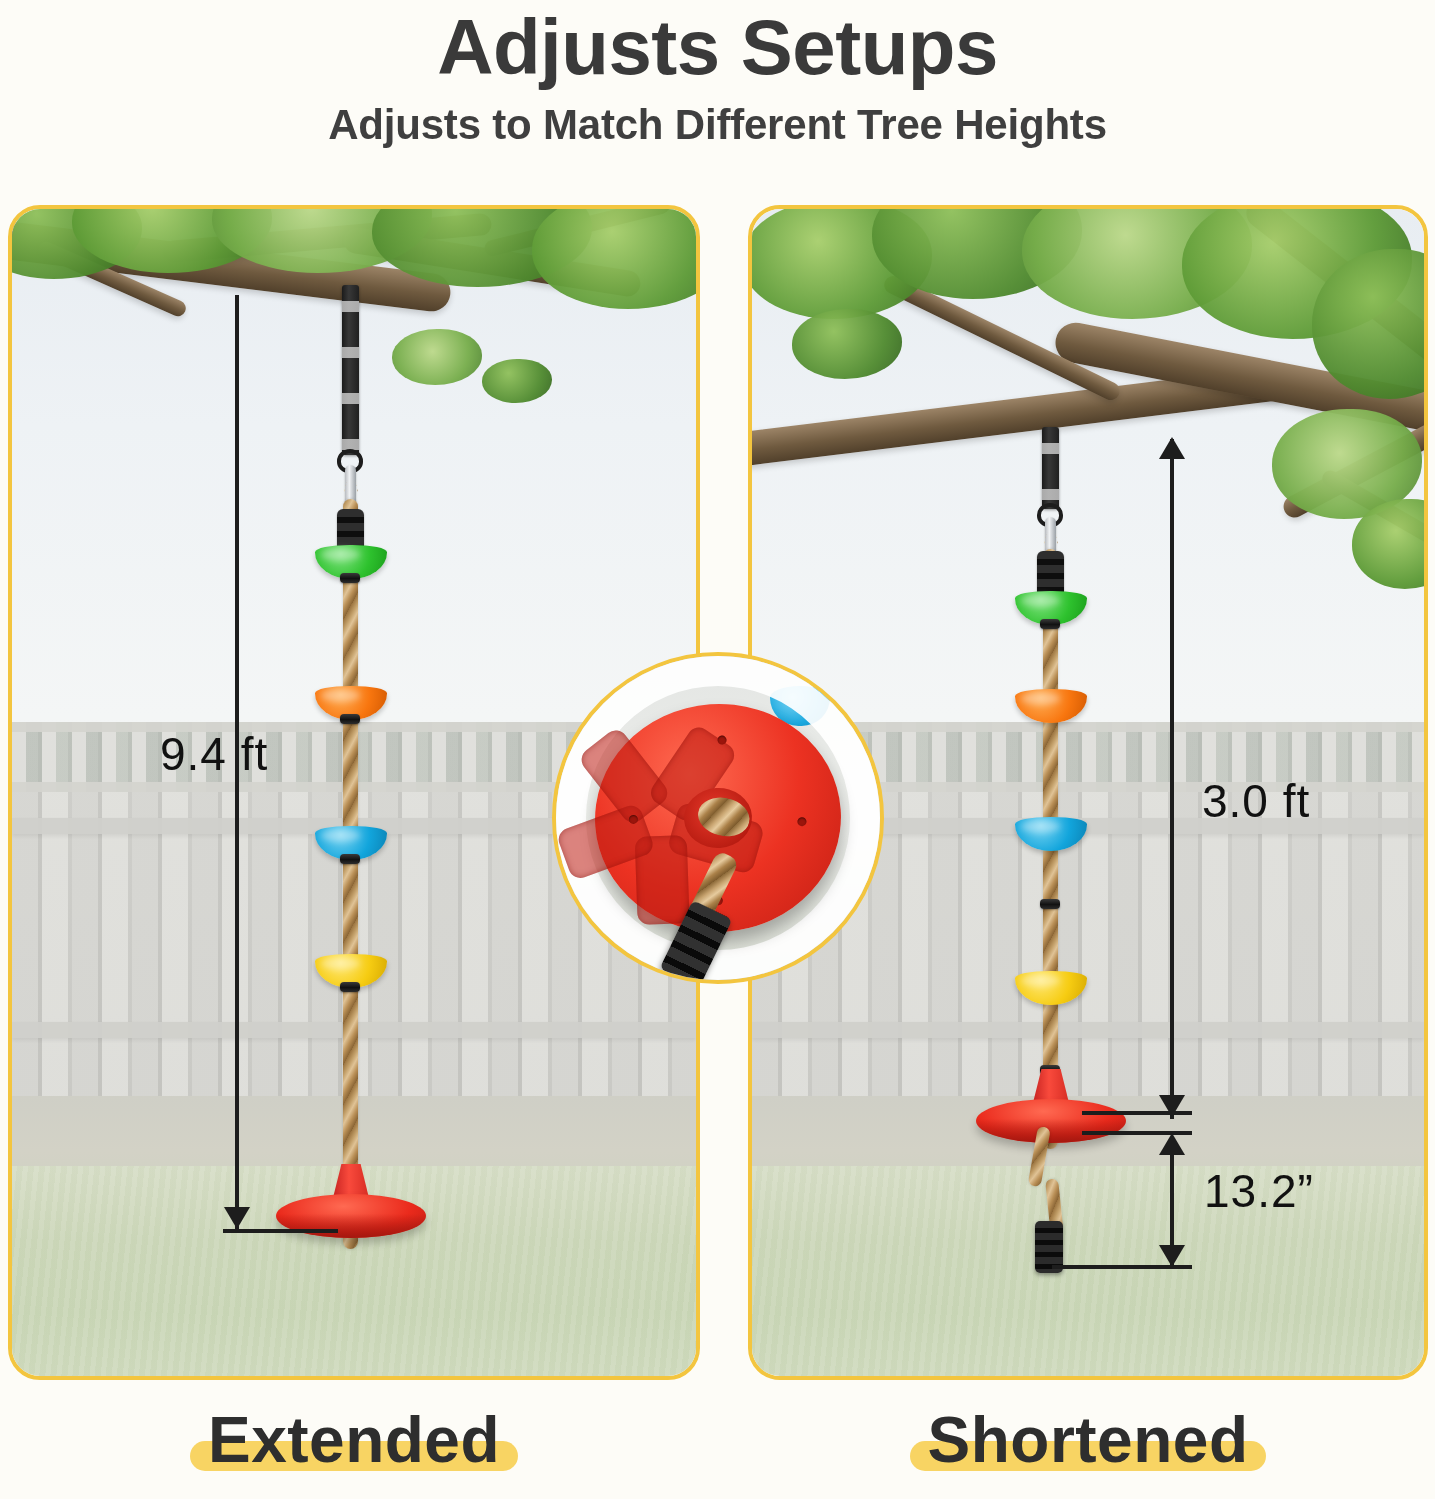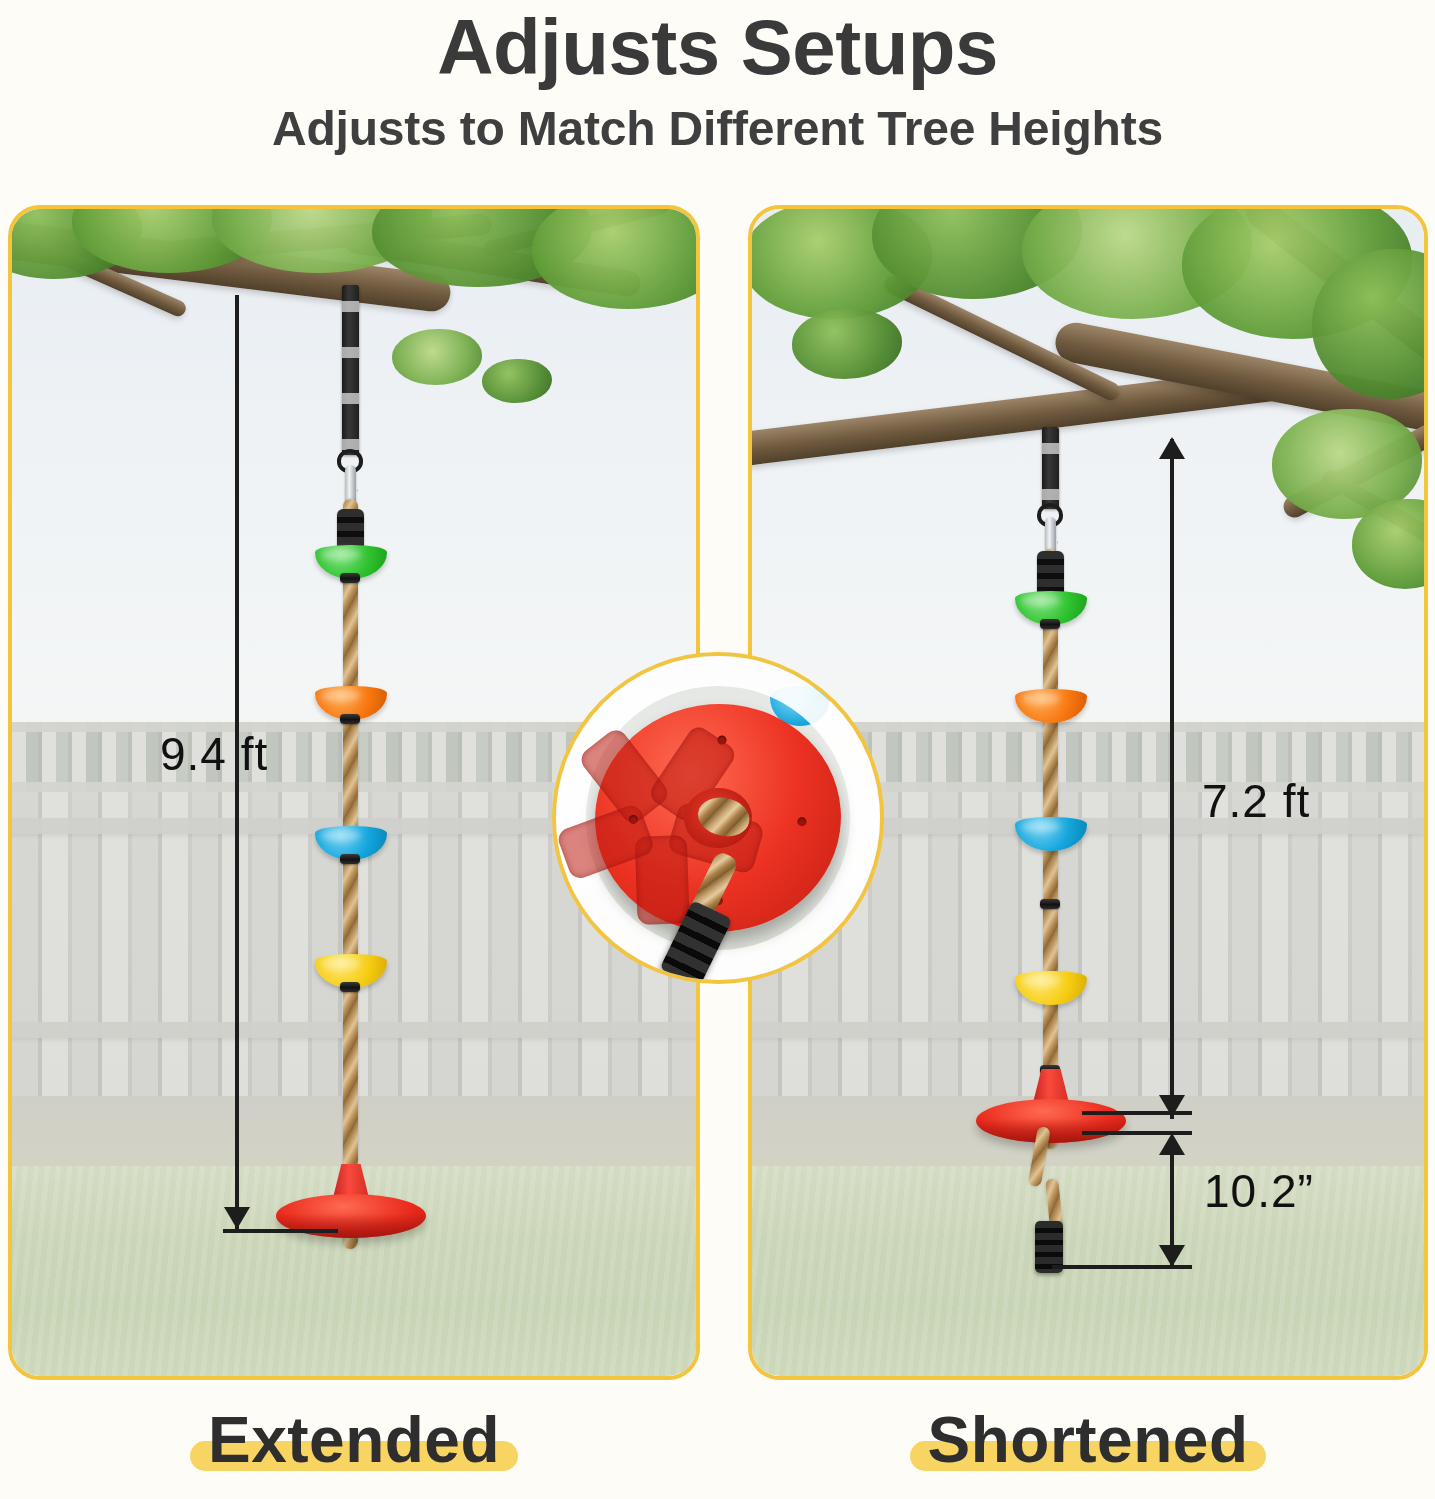--- a/index.html
+++ b/index.html
@@ -10,21 +10,21 @@
     overflow:hidden;
   }
   .page{ position:relative; width:1435px; height:1499px; background:#FDFCF7; }
 
   
   .header{ position:absolute; top:0; left:0; width:1435px; height:195px;
            display:flex; flex-direction:column; align-items:center; justify-content:flex-start;
            padding-top:6px; }
   .title{ font-size:78px; font-weight:700; color:#3A3A3A; letter-spacing:-0.5px;
           line-height:1.06; }
-  .subtitle{ font-size:48px; font-weight:600; color:#3F3F3F; margin-top:12px;
+  .subtitle{ font-size:42px; font-weight:600; color:#3F3F3F; margin-top:12px;
              letter-spacing:-0.2px; }
 
   
   .panel{ position:absolute; top:205px; height:1175px;
           border:4px solid #F3C53F; border-radius:32px; overflow:hidden; }
   .panel-left{ left:8px;  width:692px; }
   .panel-right{ left:748px; width:680px; }
 
   
   .scene{ position:absolute; inset:0; }
@@ -332,30 +332,30 @@
         <div class="rope thin" style="left:286px; top:918px; height:60px; transform:rotate(10deg); transform-origin:top center;"></div>
         <div class="rope thin" style="left:293px; top:970px; height:52px; transform:rotate(-6deg); transform-origin:top center;"></div>
         <div class="rope-lock" style="left:283px; top:1012px;"></div>
       </div>
 
       <div>
         <div class="dim-line" style="left:418px; top:230px; height:680px;"></div>
         <div class="arrow-up" style="left:407px; top:228px;"></div>
         <div class="arrow-down" style="left:407px; top:886px;"></div>
         <div class="dim-tick" style="left:330px; top:902px; width:110px;"></div>
-        <div class="dim-label" style="left:450px; top:565px;">7.2 ft</div>
+        <div class="dim-label" style="left:450px; top:565px;">3.0 ft</div>
       </div>
 
       <div>
         <div class="dim-tick" style="left:330px; top:922px; width:110px;"></div>
         <div class="arrow-up" style="left:407px; top:924px;"></div>
         <div class="dim-line" style="left:418px; top:940px; height:118px;"></div>
         <div class="arrow-down" style="left:407px; top:1036px;"></div>
         <div class="dim-tick" style="left:300px; top:1056px; width:140px;"></div>
-        <div class="dim-label" style="left:452px; top:955px;">10.2”</div>
+        <div class="dim-label" style="left:452px; top:955px;">13.2”</div>
       </div>
     </div>
   </div>
 
   <div class="inset">
     <div class="inset-bg"></div>
     <div class="inset-blue"></div>
     <div class="inset-ring"></div>
 
     <div class="inset-disc">

